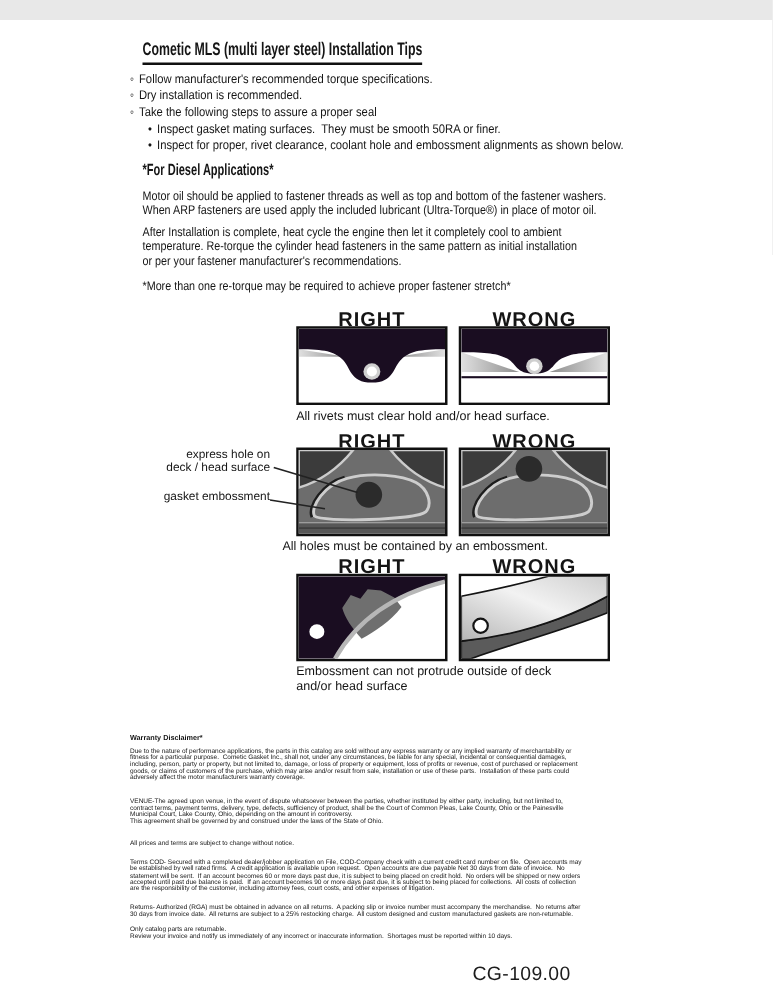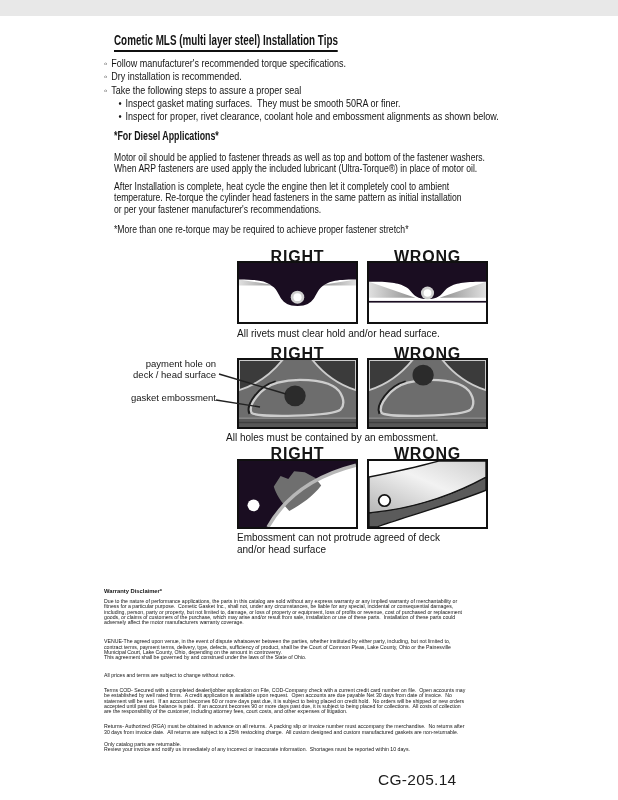--- a/index.html
+++ b/index.html
@@ -115,21 +115,21 @@
       <circle cx="60.5" cy="32" r="6.8" fill="#cfcfcf"></circle>
       <circle cx="60.5" cy="32" r="4" fill="#ffffff"></circle>
     </svg>
   </div>
 
   <div class="abs caption" style="left:237px; top:312px;">All rivets must clear hold and/or head surface.</div>
 
   <div class="abs dlabel" style="left:237px; top:329px;">RIGHT</div>
   <div class="abs dlabel" style="left:367px; top:329px;">WRONG</div>
 
-  <div class="abs side-labels" style="left:94px; top:343px;">payment hole on
+  <div class="abs side-labels" style="left:94px; top:343px;">express hole on
 deck / head surface</div>
   <div class="abs side-labels" style="left:94px; top:377px;">gasket embossment</div>
 
   <div class="abs dbox" style="left:237px; top:342px; height:71px;">
     <svg viewBox="0 0 121 71" preserveAspectRatio="none">
       <rect width="121" height="71" fill="#6d6d6d"></rect>
       <path d="M0,0 L45,0 C34,14 19,26 0,32 Z" fill="#3b3b3b" stroke="#cccccc" stroke-width="2"></path>
       <path d="M121,0 L76,0 C87,14 102,26 121,32 Z" fill="#3b3b3b" stroke="#cccccc" stroke-width="2"></path>
       <path d="M11,57 C7,48 20,28 38,23" fill="none" stroke="#1d1d1d" stroke-width="2.6"></path>
       <path d="M13,56 C9,48 22,29 40,24 C60,18.5 86,21.5 97,27.5 C107,33 111,46 105,52.5 C97,59.5 19,61.5 13,56 Z" fill="none" stroke="#cdcdcd" stroke-width="2.4"></path>
@@ -178,21 +178,21 @@
             <stop offset="1" stop-color="#cfcfcf"></stop>
           </linearGradient>
       </defs>
       <rect width="121" height="70" fill="#ffffff"></rect>
       <path d="M0,55 C42,50 85,38 121,17 L121,31 C82,47 40,58 8,70 L0,70 Z" fill="#5b5b5b" stroke="#141414" stroke-width="1.4"></path>
       <path d="M0,17 C34,10 58,4 72,0 L121,0 L121,17 C85,37 44,51 0,55 Z" fill="url(#gw3)" stroke="#141414" stroke-width="1.4"></path>
       <circle cx="16" cy="42" r="6" fill="#ffffff" stroke="#141414" stroke-width="1.8"></circle>
     </svg>
   </div>
 
-  <div class="abs caption" style="left:237px; top:516px;">Embossment can not protrude agreed of deck
+  <div class="abs caption" style="left:237px; top:516px;">Embossment can not protrude outside of deck
 and/or head surface</div>
 
   <svg class="overlay" width="618" height="800">
     <line x1="219" y1="358" x2="286" y2="378" stroke="#222222" stroke-width="1.4"></line>
     <line x1="216" y1="384" x2="260" y2="391" stroke="#222222" stroke-width="1.4"></line>
   </svg>
 
   <div class="abs legal">
     <div class="lheading">Warranty Disclaimer*</div>
     <p class="g14">Due to the nature of performance applications, the parts in this catalog are sold without any express warranty or any implied warranty of merchantability or
@@ -209,15 +209,15 @@
 be established by well rated firms.  A credit application is available upon request.  Open accounts are due payable Net 30 days from date of invoice.  No
 statement will be sent.  If an account becomes 60 or more days past due, it is subject to being placed on credit hold.  No orders will be shipped or new orders
 accepted until past due balance is paid.  If an account becomes 90 or more days past due, it is subject to being placed for collections.  All costs of collection
 are the responsibility of the customer, including attorney fees, court costs, and other expenses of litigation.</p>
     <p class="g7">Returns- Authorized (RGA) must be obtained in advance on all returns.  A packing slip or invoice number must accompany the merchandise.  No returns after
 30 days from invoice date.  All returns are subject to a 25% restocking charge.  All custom designed and custom manufactured gaskets are non-returnable.</p>
     <p>Only catalog parts are returnable.
 Review your invoice and notify us immediately of any incorrect or inaccurate information.  Shortages must be reported within 10 days.</p>
   </div>
 
-  <div class="abs code" style="left:378px; top:755px;">CG-205.14</div>
+  <div class="abs code" style="left:378px; top:755px;">CG-109.00</div>
 
 </div>
 
 </body></html>

